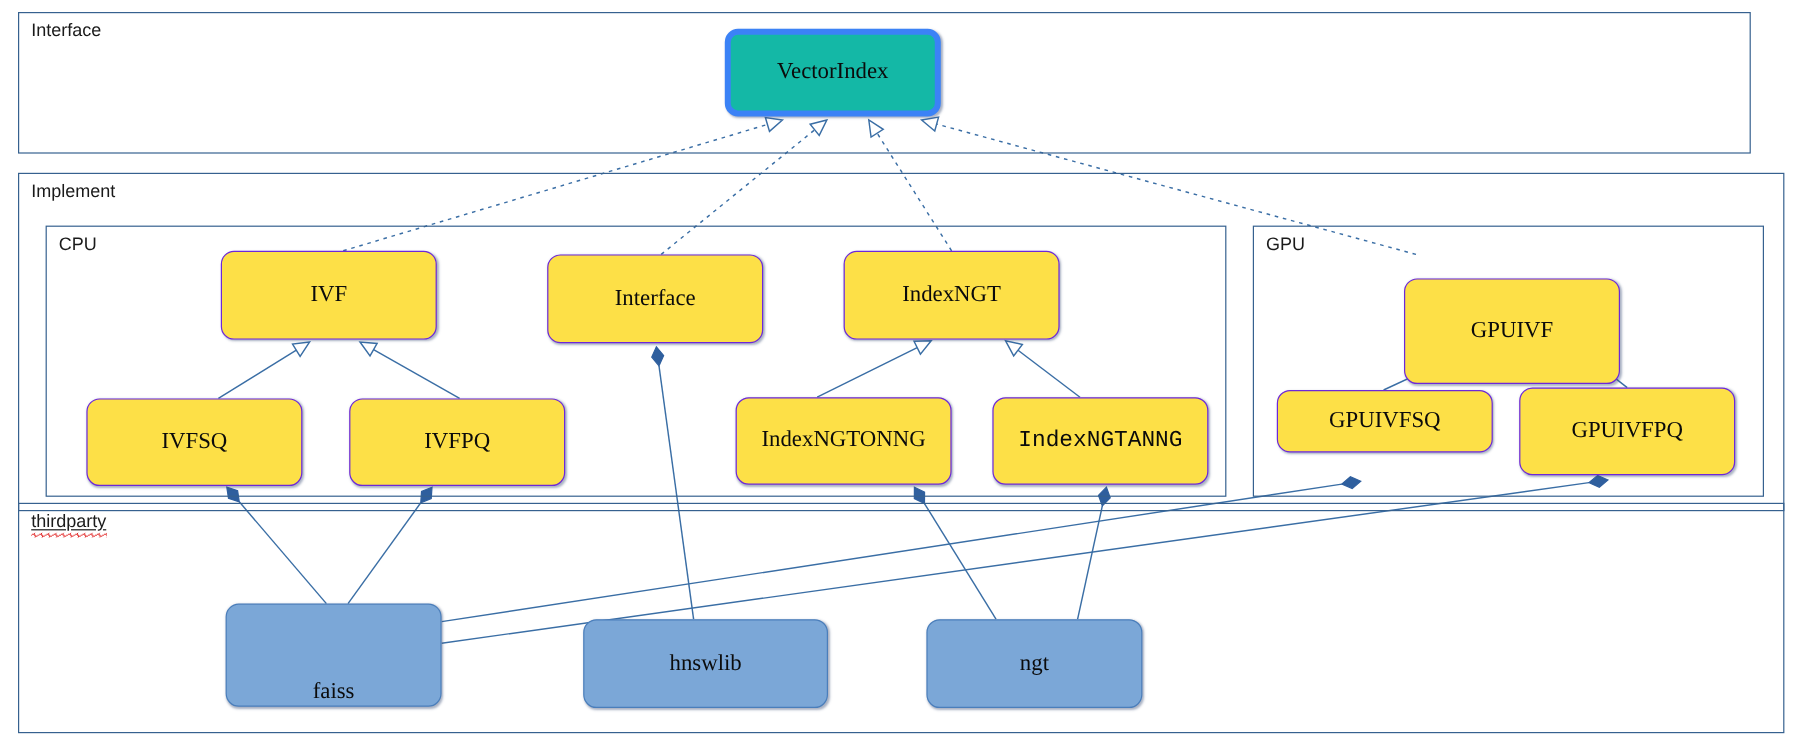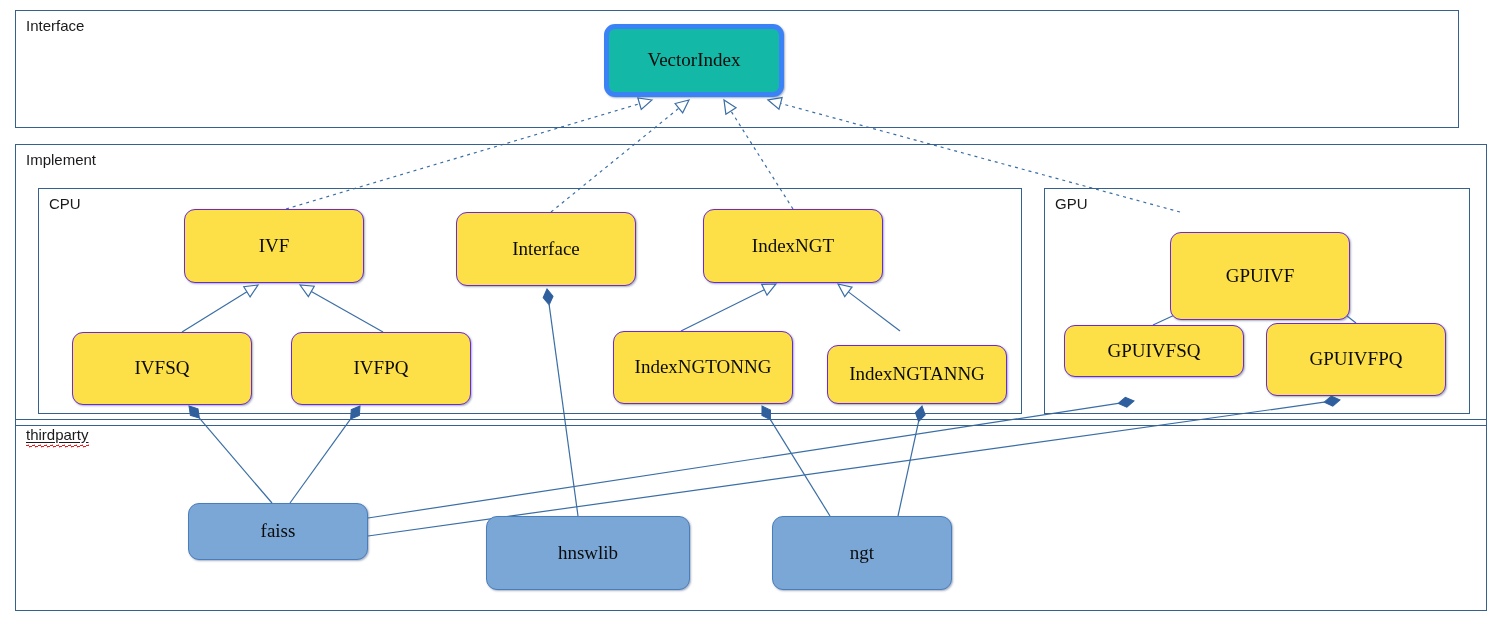--- a/index.html
+++ b/index.html
@@ -150,30 +150,30 @@
       </div>
       <div class="node impl" style="left: 72px; top: 332px; width: 180px; height: 73px;">
         <span>IVFSQ</span>
       </div>
       <div class="node impl" style="left: 291px; top: 332px; width: 180px; height: 73px;">
         <span>IVFPQ</span>
       </div>
       <div class="node impl" style="left: 613px; top: 331px; width: 180px; height: 73px;">
         <span>IndexNGTONNG</span>
       </div>
-      <div class="node impl" style="left: 827px; top: 345px; width: 180px; height: 59px;">
+      <div class="node impl" style="left: 827px; top: 331px; width: 180px; height: 73px; font-family: Liberation Mono, monospace;">
         <span>IndexNGTANNG</span>
       </div>
       <div class="node impl" style="left: 1064px; top: 325px; width: 180px; height: 52px;">
         <span>GPUIVFSQ</span>
       </div>
       <div class="node impl" style="left: 1266px; top: 323px; width: 180px; height: 73px;">
         <span>GPUIVFPQ</span>
       </div>
-      <div class="node third" style="left: 188px; top: 503px; width: 180px; height: 57px;">
+      <div class="node third" style="left: 188px; top: 503px; width: 180px; height: 86px; align-items: flex-end;">
         <span>faiss</span>
       </div>
       <div class="node third" style="left: 486px; top: 516px; width: 204px; height: 74px;">
         <span>hnswlib</span>
       </div>
       <div class="node third" style="left: 772px; top: 516px; width: 180px; height: 74px;">
         <span>ngt</span>
       </div>
     </div>
 

